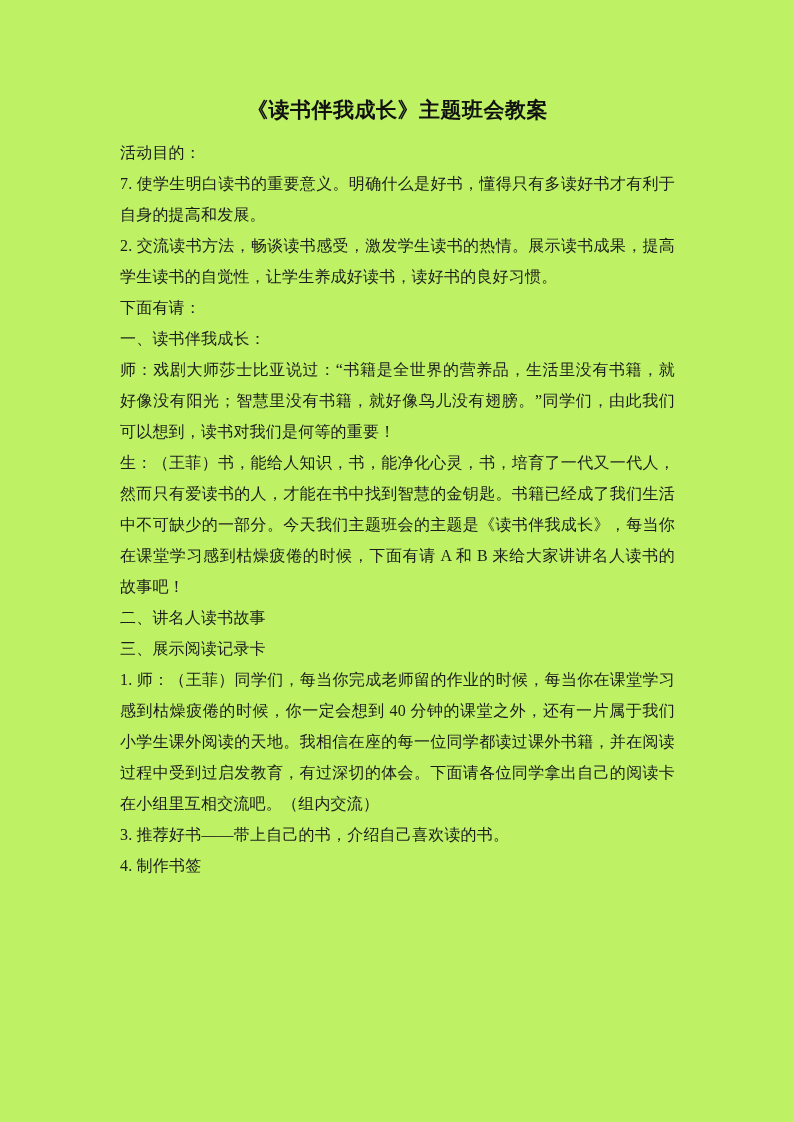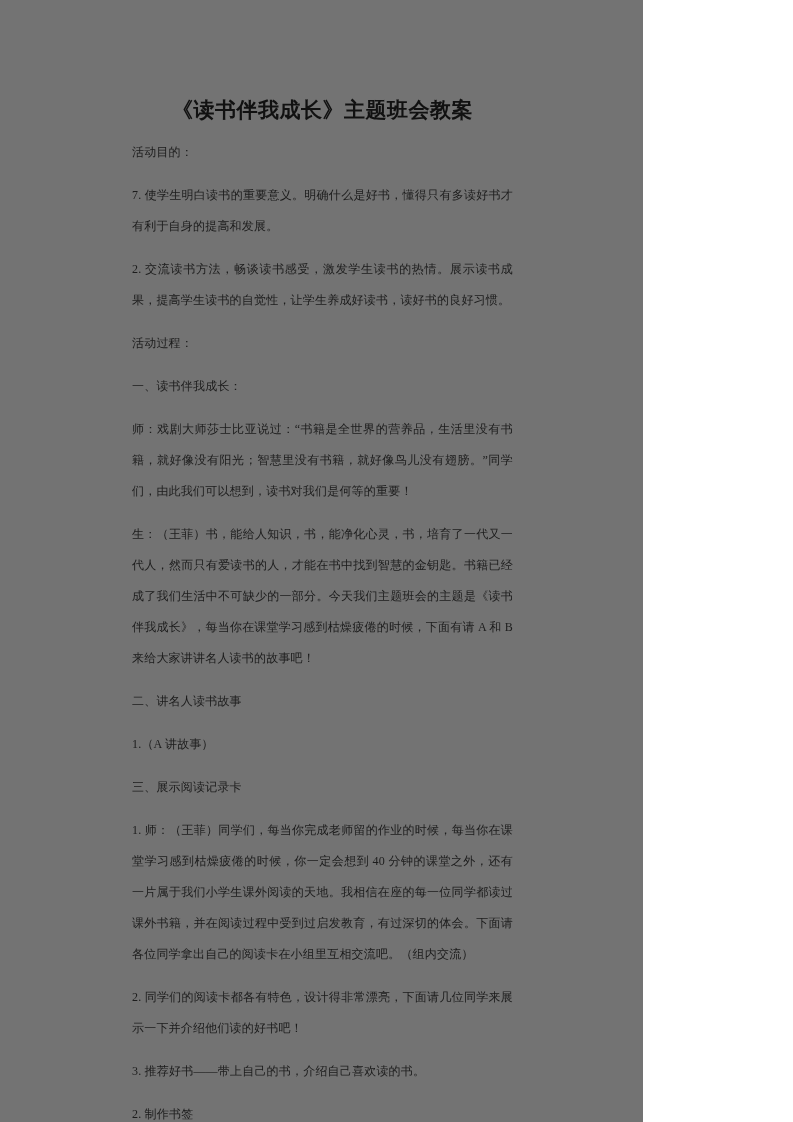--- a/index.html
+++ b/index.html
@@ -2,65 +2,63 @@
 <html><head>
 <meta charset="utf-8">
 <style>
   html, body {
     margin: 0;
     padding: 0;
     background: #ffffff;
   }
   .page {
     position: relative;
-    width: 643px;
+    width: 793px;
     height: 1122px;
-    background: #737373;
+    background: #bef264;
     overflow: hidden;
     font-family: "Liberation Serif", "DejaVu Serif", serif;
     color: #1c1c1c;
   }
   .content {
     padding: 0 118px 0 120px;
   }
   .doc-title {
     margin-top: 95px;
     margin-bottom: 12px;
     font-size: 21px;
     line-height: 30px;
     font-weight: bold;
     text-align: center;
     color: #111111;
     letter-spacing: 0.5px;
   }
   .para {
-    margin: 12px;
-    font-size: 12px;
+    margin: 0;
+    font-size: 16px;
     line-height: 31px;
     text-align: justify;
     text-justify: inter-ideograph;
     letter-spacing: 0.2px;
     word-break: break-all;
   }
 </style>
 </head>
 <body>
 
 <div class="page">
   <div class="content">
     <div class="doc-title">《读书伴我成长》主题班会教案</div>
 
     <p class="para">活动目的：</p>
     <p class="para">7. 使学生明白读书的重要意义。明确什么是好书，懂得只有多读好书才有利于自身的提高和发展。</p>
     <p class="para">2. 交流读书方法，畅谈读书感受，激发学生读书的热情。展示读书成果，提高学生读书的自觉性，让学生养成好读书，读好书的良好习惯。</p>
-    <p class="para">活动过程：</p>
+    <p class="para">下面有请：</p>
     <p class="para">一、读书伴我成长：</p>
     <p class="para">师：戏剧大师莎士比亚说过：“书籍是全世界的营养品，生活里没有书籍，就好像没有阳光；智慧里没有书籍，就好像鸟儿没有翅膀。”同学们，由此我们可以想到，读书对我们是何等的重要！</p>
     <p class="para">生：（王菲）书，能给人知识，书，能净化心灵，书，培育了一代又一代人，然而只有爱读书的人，才能在书中找到智慧的金钥匙。书籍已经成了我们生活中不可缺少的一部分。今天我们主题班会的主题是《读书伴我成长》，每当你在课堂学习感到枯燥疲倦的时候，下面有请 A 和 B 来给大家讲讲名人读书的故事吧！</p>
     <p class="para">二、讲名人读书故事</p>
-    <p class="para">1.（A 讲故事）</p>
     <p class="para">三、展示阅读记录卡</p>
     <p class="para">1. 师：（王菲）同学们，每当你完成老师留的作业的时候，每当你在课堂学习感到枯燥疲倦的时候，你一定会想到 40 分钟的课堂之外，还有一片属于我们小学生课外阅读的天地。我相信在座的每一位同学都读过课外书籍，并在阅读过程中受到过启发教育，有过深切的体会。下面请各位同学拿出自己的阅读卡在小组里互相交流吧。（组内交流）</p>
-    <p class="para">2. 同学们的阅读卡都各有特色，设计得非常漂亮，下面请几位同学来展示一下并介绍他们读的好书吧！</p>
     <p class="para">3. 推荐好书——带上自己的书，介绍自己喜欢读的书。</p>
-    <p class="para">2. 制作书签</p>
+    <p class="para">4. 制作书签</p>
   </div>
 </div>
 
 </body></html>

